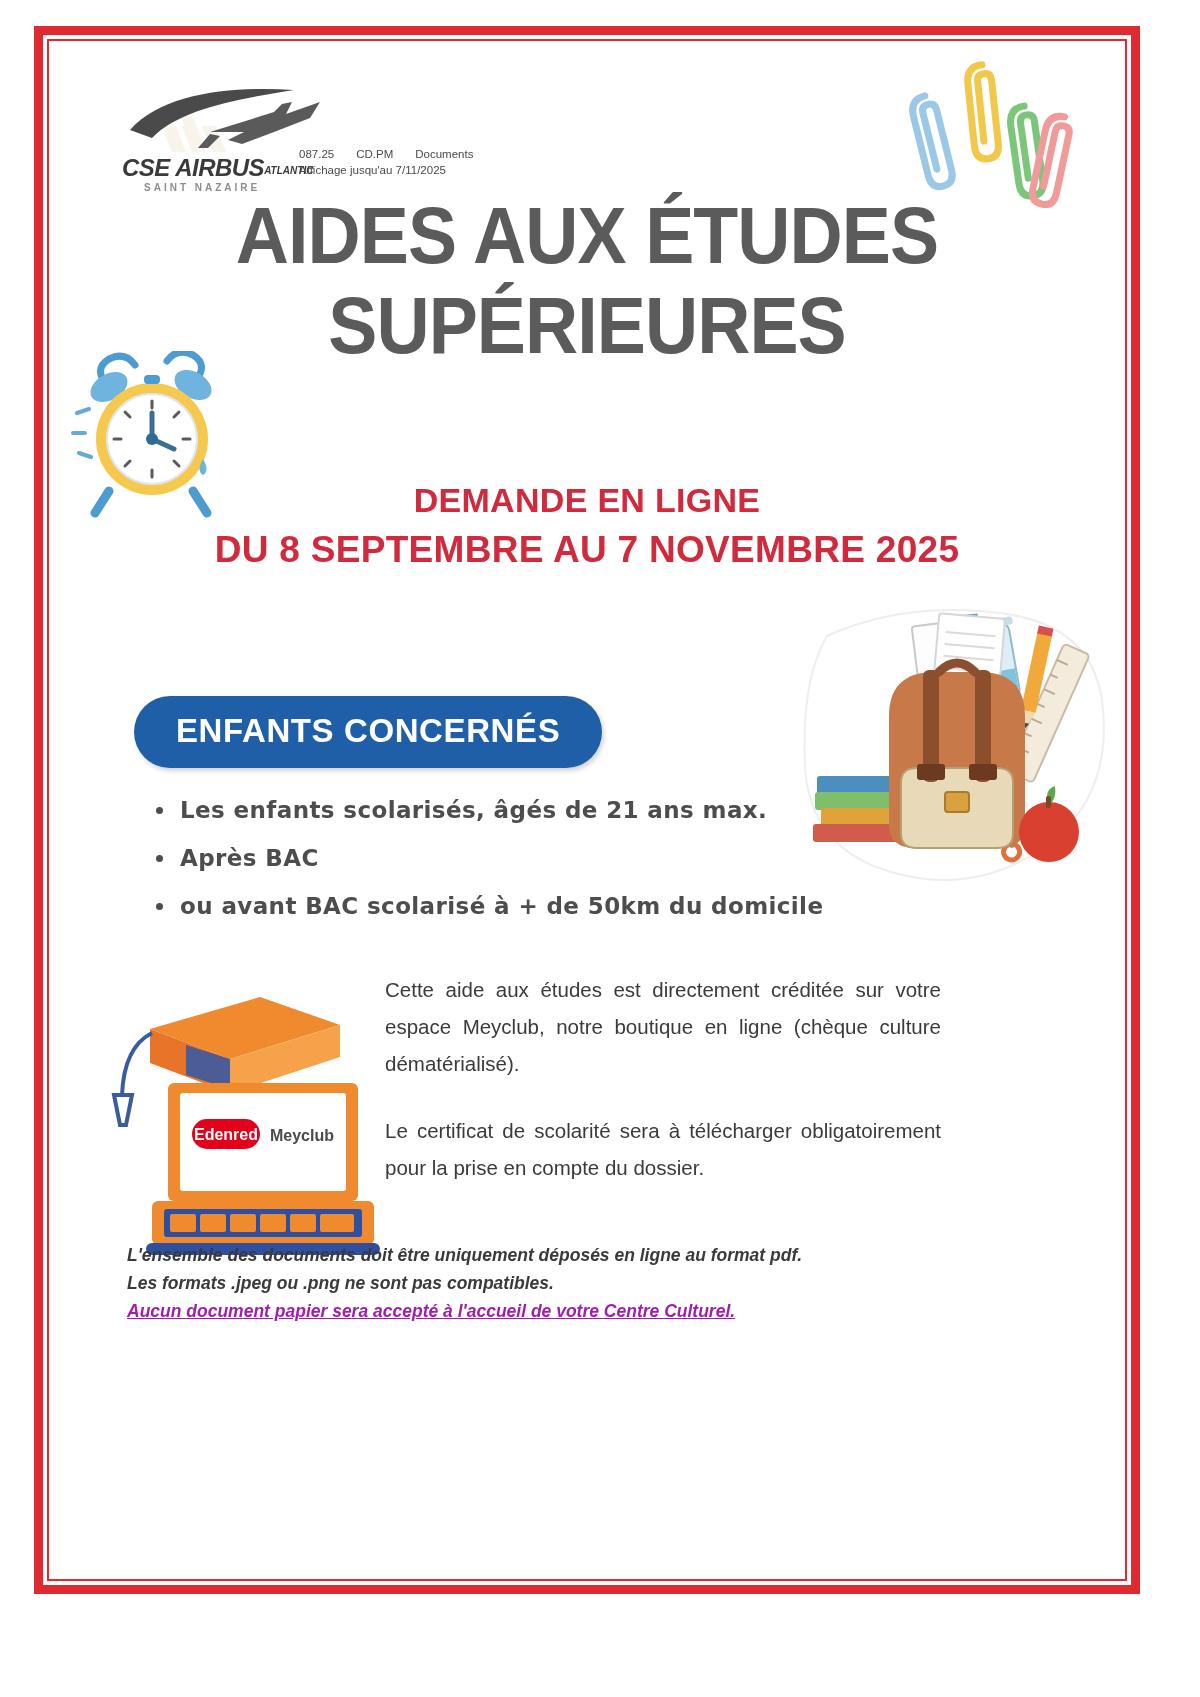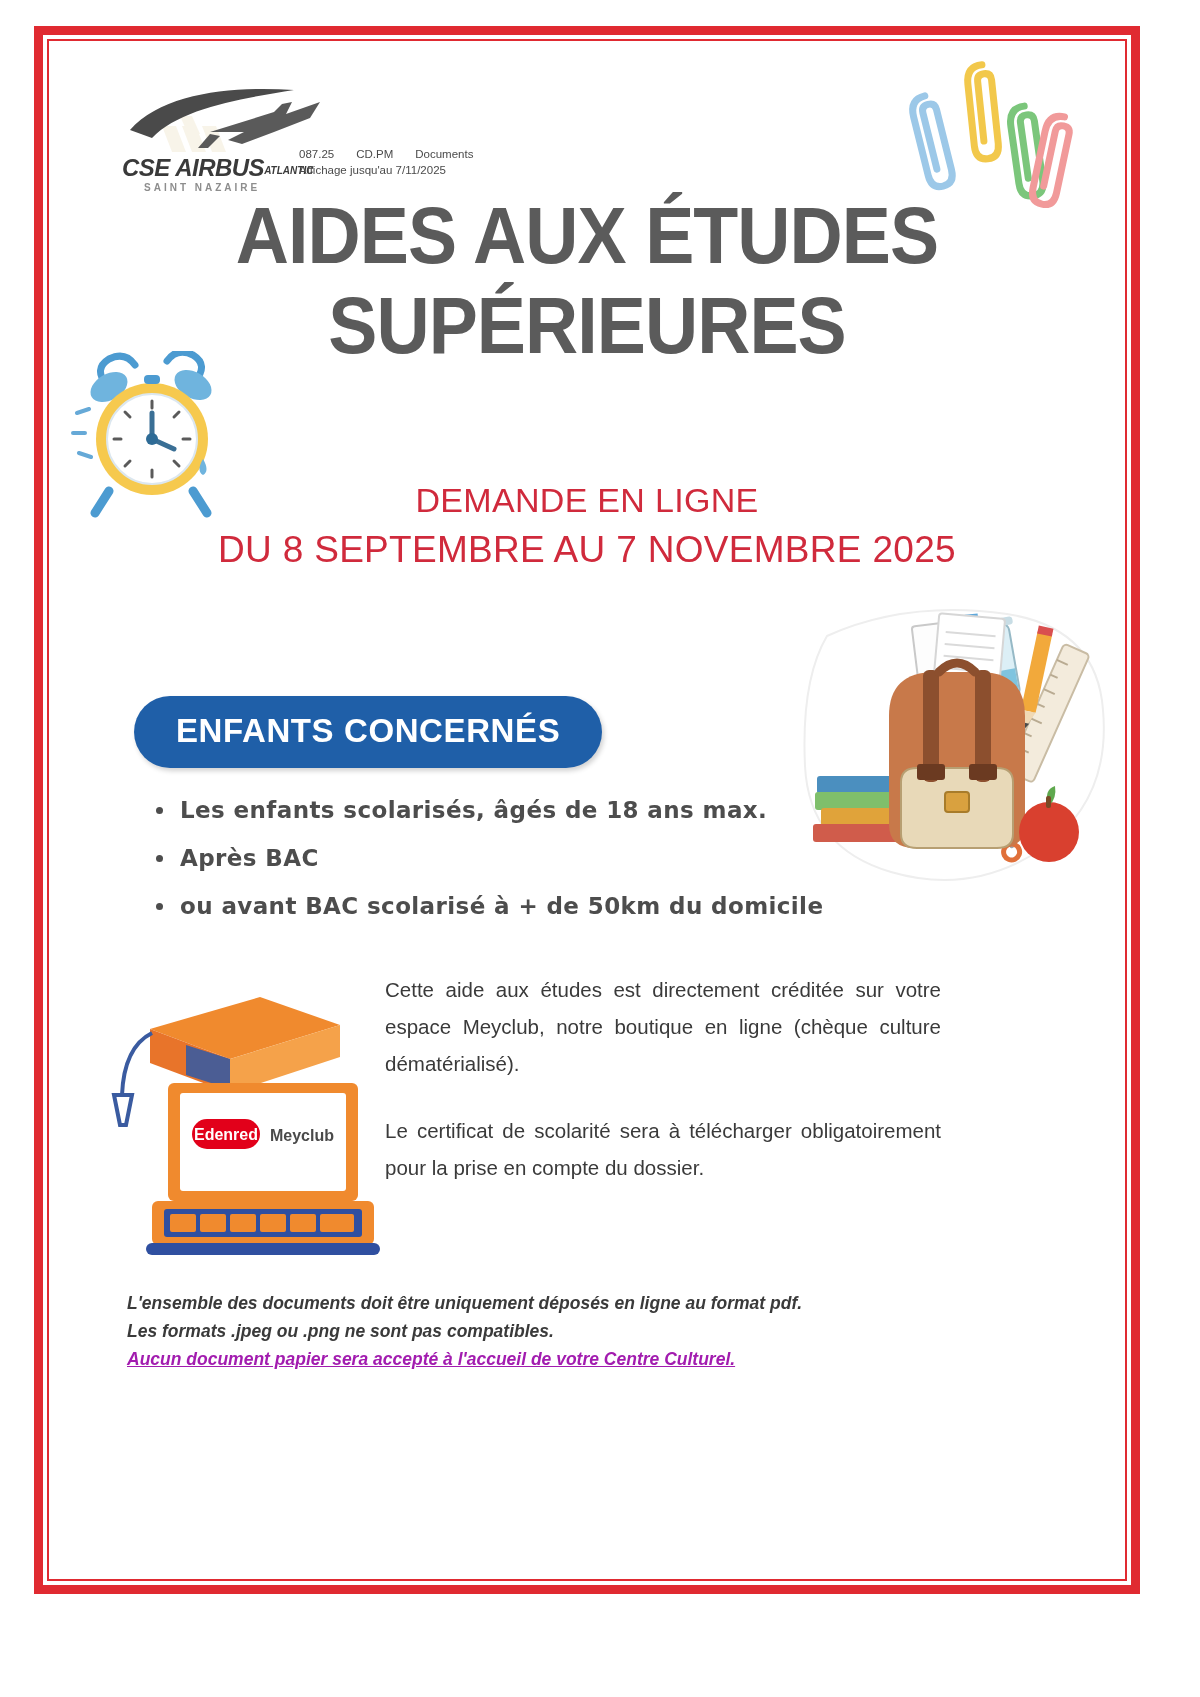--- a/index.html
+++ b/index.html
@@ -76,21 +76,21 @@
     line-height:90px;
     letter-spacing:-1px;
     transform:scaleX(0.92);
   }
   .title .l2{display:block;}
 
   .subtitle{
     position:absolute;left:0;top:435px;width:1076px;
     text-align:center;
     color:#D02A3C;
-    font-weight:normal;
+    font-weight:bold;
     font-size:34px;
     line-height:49px;
     letter-spacing:0.3px;
   }
   .subtitle .l2{display:block;font-size:37px;}
 
   
   .badge{
     position:absolute;left:85px;top:655px;
     background:#1F5FA8;
@@ -126,21 +126,21 @@
     position:absolute;left:336px;top:930px;width:556px;
     color:#3a3a3a;
     font-size:20.5px;
     line-height:37px;
     text-align:justify;
   }
   .body-col p{margin:0 0 30px 0;}
 
   
   .notes{
-    position:absolute;left:78px;top:1248px;width:920px;
+    position:absolute;left:78px;top:1200px;width:920px;
     font-size:17.5px;
     font-style:italic;
     font-weight:bold;
     line-height:28px;
     color:#3a3a3a;
   }
   .notes .red{color:#a21caf;text-decoration:underline;}
   .contact{
     position:absolute;left:78px;top:1358px;width:940px;
     font-size:18px;
@@ -342,21 +342,21 @@
         <path d="M142 76 q18 -18 36 0" fill="none" stroke="#8C4F2E" stroke-width="9" stroke-linecap="round"></path>
 
         <circle cx="252" cy="236" r="30" fill="#D9402F"></circle>
         <path d="M252 210 q-6 -16 6 -20 q2 12 -6 20" fill="#5FA84E"></path>
         <rect x="249" y="200" width="5" height="12" rx="2" fill="#7A4A25"></rect>
       </svg>
     </div>
 
     <div class="hand-list">
       <ul>
-        <li>Les enfants scolarisés, âgés de 18 ans max.</li>
+        <li>Les enfants scolarisés, âgés de 21 ans max.</li>
         <li>Après BAC</li>
         <li>ou avant BAC scolarisé à + de 50km du domicile</li>
       </ul>
     </div>
 
     <div class="laptop">
       <svg width="290" height="290" viewBox="0 0 290 290">
 
         <polygon points="60,58 170,26 250,54 140,88" fill="#F08A2E"></polygon>
         <polygon points="60,58 60,92 140,122 140,88" fill="#E8742A"></polygon>

